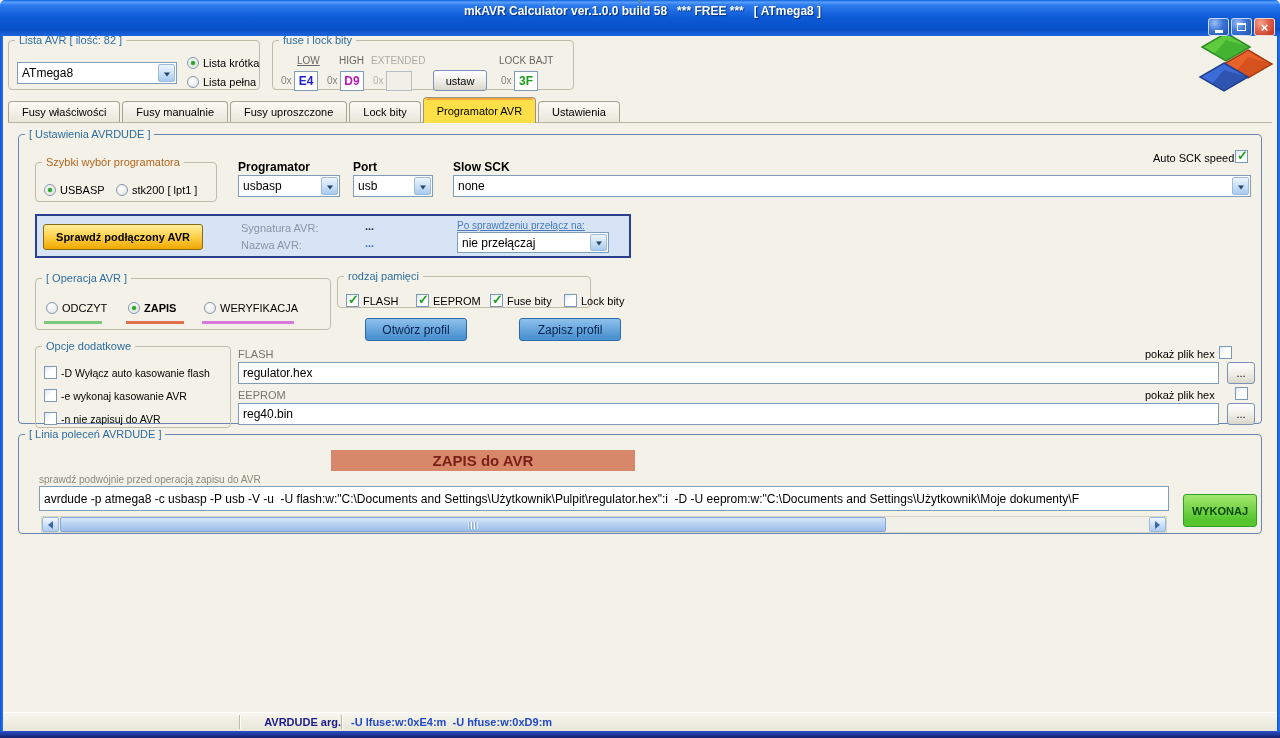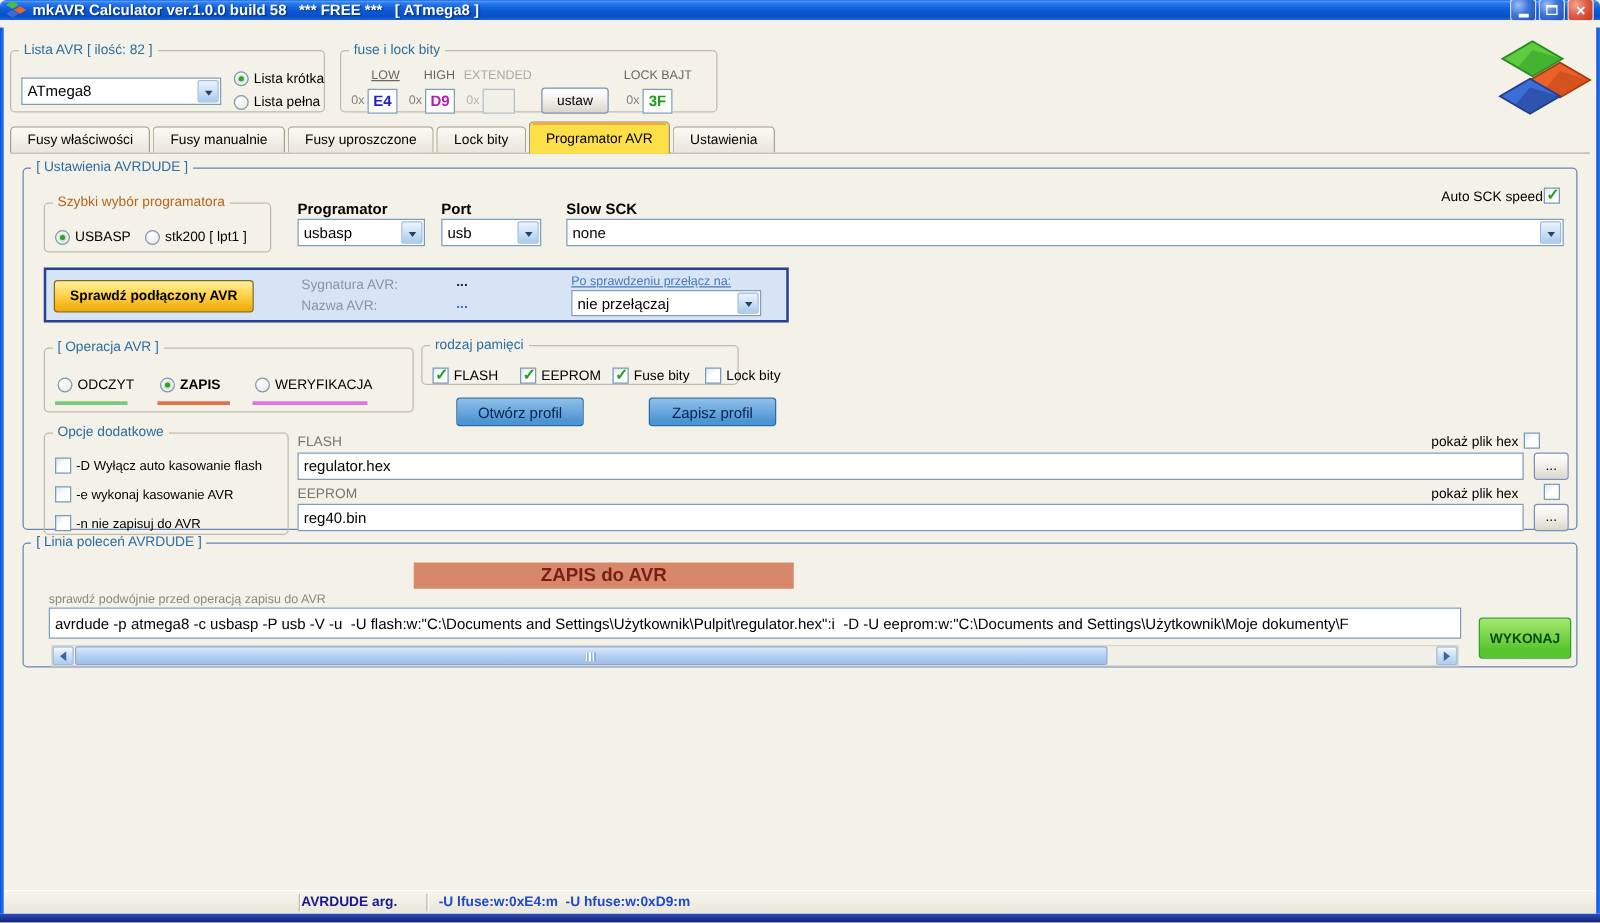--- a/index.html
+++ b/index.html
@@ -1,23 +1,23 @@
 <!DOCTYPE html>
 <html><head>
 <meta charset="utf-8">
 <style>
   * { margin:0; padding:0; box-sizing:border-box; }
   html,body { background:#888; }
   body { font-family:"Liberation Sans", sans-serif; }
   .window { position:relative; width:1280px; height:738px; background:#F4F2E8; overflow:hidden; font-size:11px; color:#000; }
 
   
-  .titlebar { position:absolute; top:0; left:0; right:0; height:16px;
+  .titlebar { position:absolute; top:0; left:0; right:0; height:36px;
     background:linear-gradient(180deg,#0B61E4 0%,#59A0F8 6%,#2E7BEF 14%,#0D5BD6 48%,#084FC6 82%,#1E66DE 100%);
-    display:flex; align-items:center; padding:0 5px; border-radius:5px 5px 0 0; z-index:60; }
+    display:flex; align-items:center; padding:0 5px; border-radius:5px 5px 0 0; z-index:60;flex-direction:column; }
   .title-text { color:#fff; font-weight:bold; font-size:12px; margin-left:5px; white-space:pre;
     text-shadow:1px 1px 1px #00307E; }
   .title-buttons { margin-left:auto; display:flex; gap:2px; }
   .win-btn { width:21px; height:18px; border-radius:3px; border:1px solid rgba(255,255,255,.75);
     display:flex; align-items:center; justify-content:center; }
   .win-btn.blue { background:radial-gradient(circle at 30% 25%, #9CC0F8 0%, #3E76D8 45%, #1C4FB0 100%); }
   .win-btn.red  { background:radial-gradient(circle at 30% 25%, #F4A58C 0%, #E0614A 45%, #B93318 100%); }
   .glyph-min { width:8px; height:3px; background:#fff; margin-top:9px; }
   .glyph-max { width:9px; height:8px; border:1px solid #fff; border-top:2px solid #fff; }
   .glyph-close { color:#fff; font-weight:bold; font-size:13px; line-height:1; }
@@ -105,21 +105,21 @@
   .sc-thumb { position:absolute; top:0; height:15px; border-radius:2px;
     background:linear-gradient(180deg,#D8E7FA,#B6D0F2 50%,#9CBDEA); border:1px solid #88A8D8; }
   .sc-thumb::after { content:""; position:absolute; left:50%; top:4px; width:9px; height:7px; transform:translateX(-50%);
     background:repeating-linear-gradient(90deg,#FFFFFF 0 1px,#8FAEDC 1px 2px,transparent 2px 3px); }
 
   
   .statusbar { position:absolute; left:3px; right:3px; top:712px; height:19px;
     background:linear-gradient(180deg,#F7F6EF,#E8E6D8); border-top:1px solid #FFFFFF;
     display:flex; align-items:center; font-size:11px; z-index:54; }
   .sb-div { width:2px; height:14px; border-left:1px solid #BDBAA8; border-right:1px solid #FFFFFF; }
-  .sb-label { width:100px; text-align:left; color:#1A1A8C; font-weight:bold; }
+  .sb-label { width:100px; text-align:right; color:#1A1A8C; font-weight:bold; }
   .sb-value { padding-left:8px; color:#2048C8; font-weight:bold; white-space:pre; }
 
   .small-gray { font-size:10px; color:#666; }
   .small-gray.dim { color:#ABABA3; }
   .hexpfx { font-size:10px; color:#808080; }
   .bold-lbl { font-weight:bold; font-size:12px; }
   .file-lbl { color:#77766A; font-size:11px; }
 </style>
 </head>
 <body>

